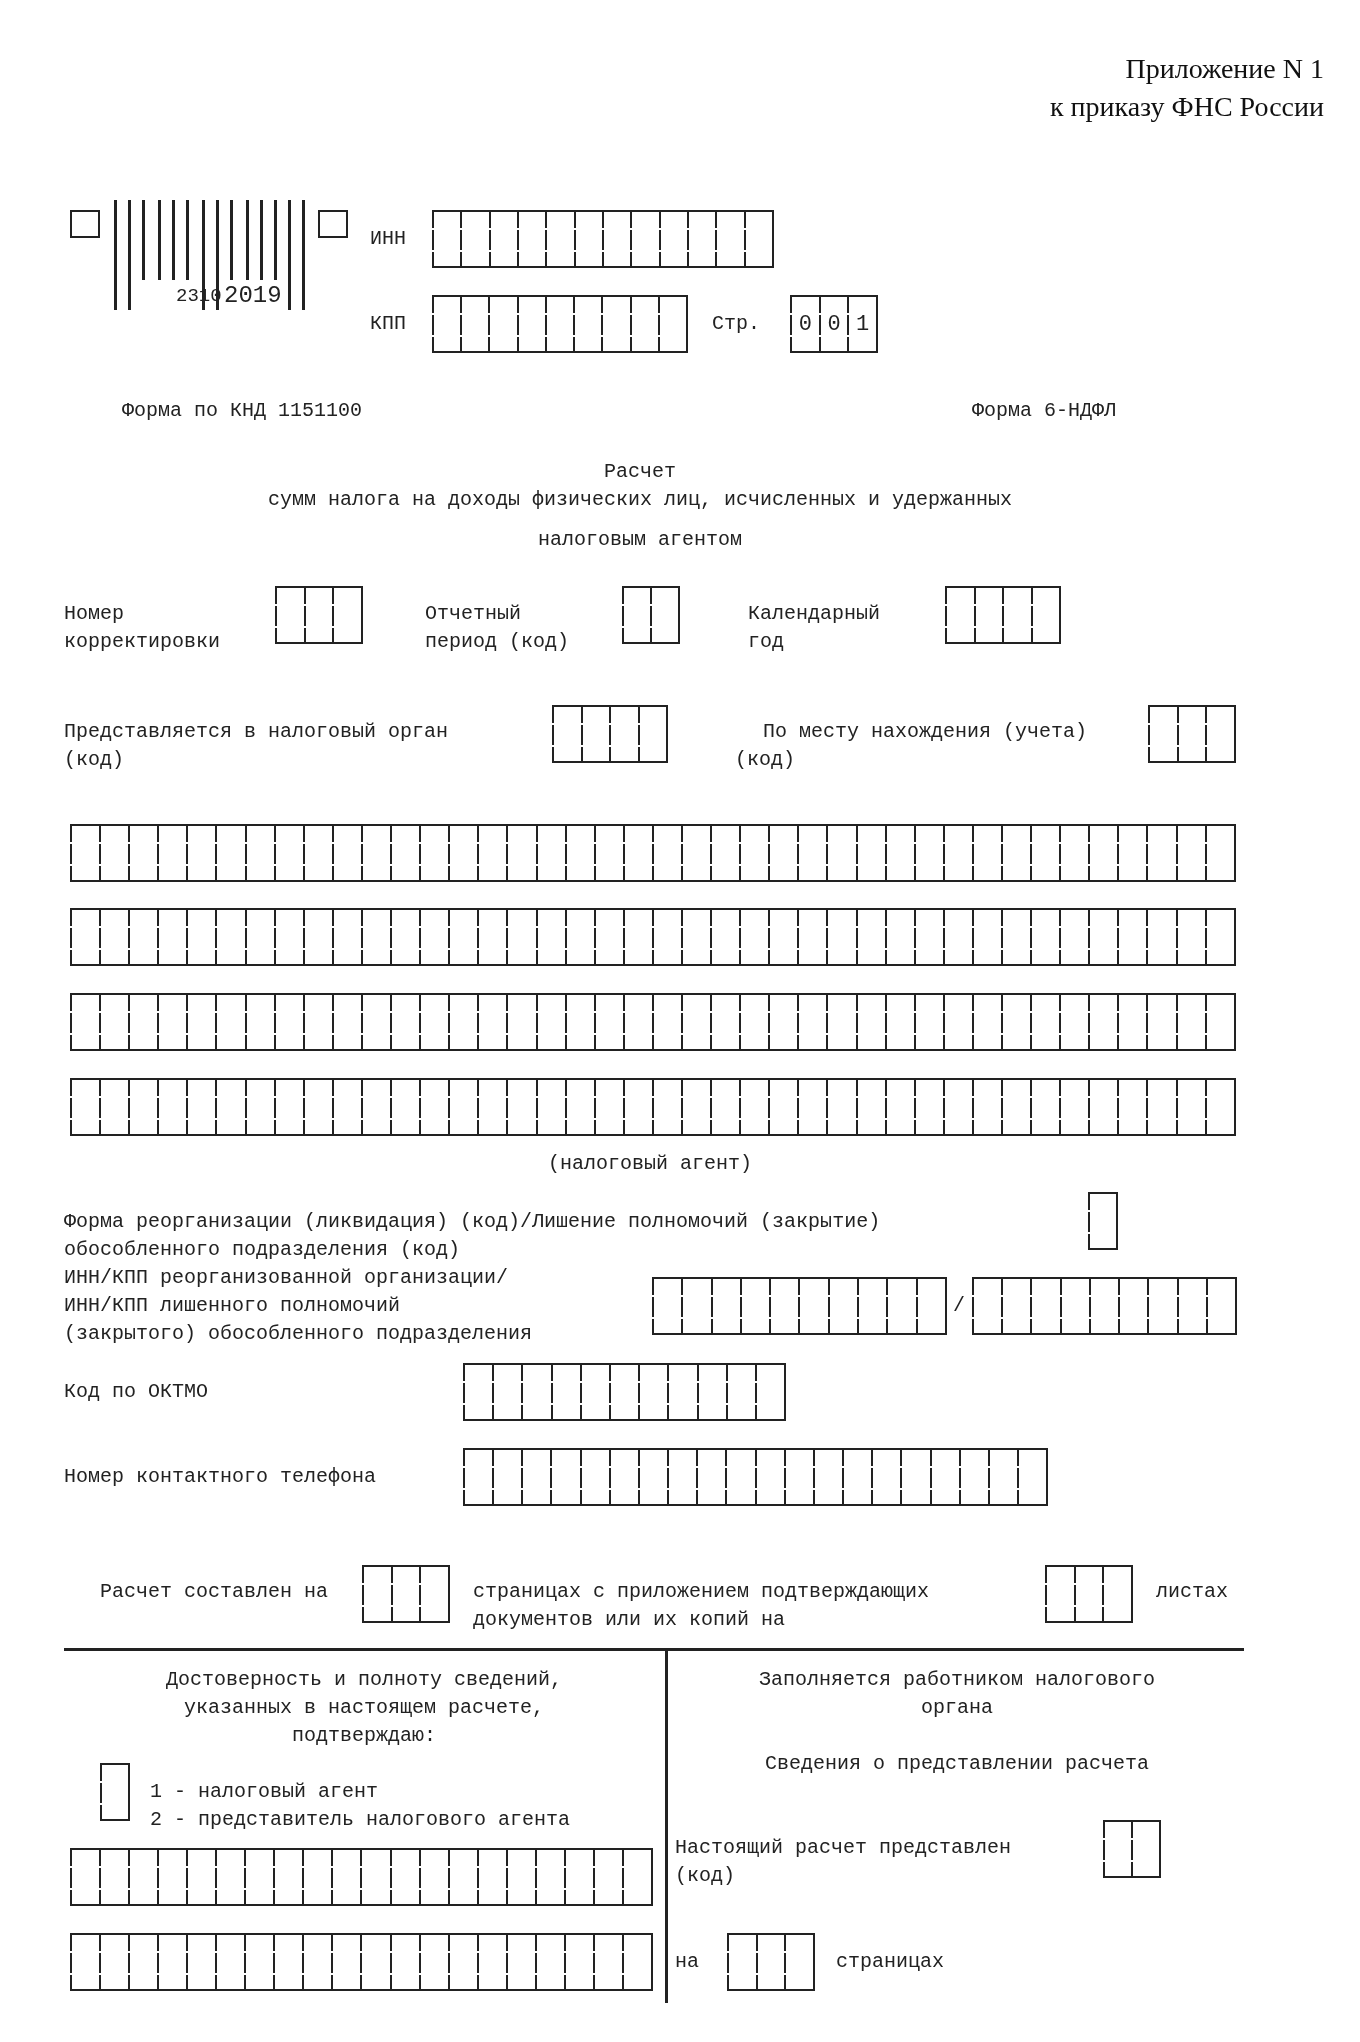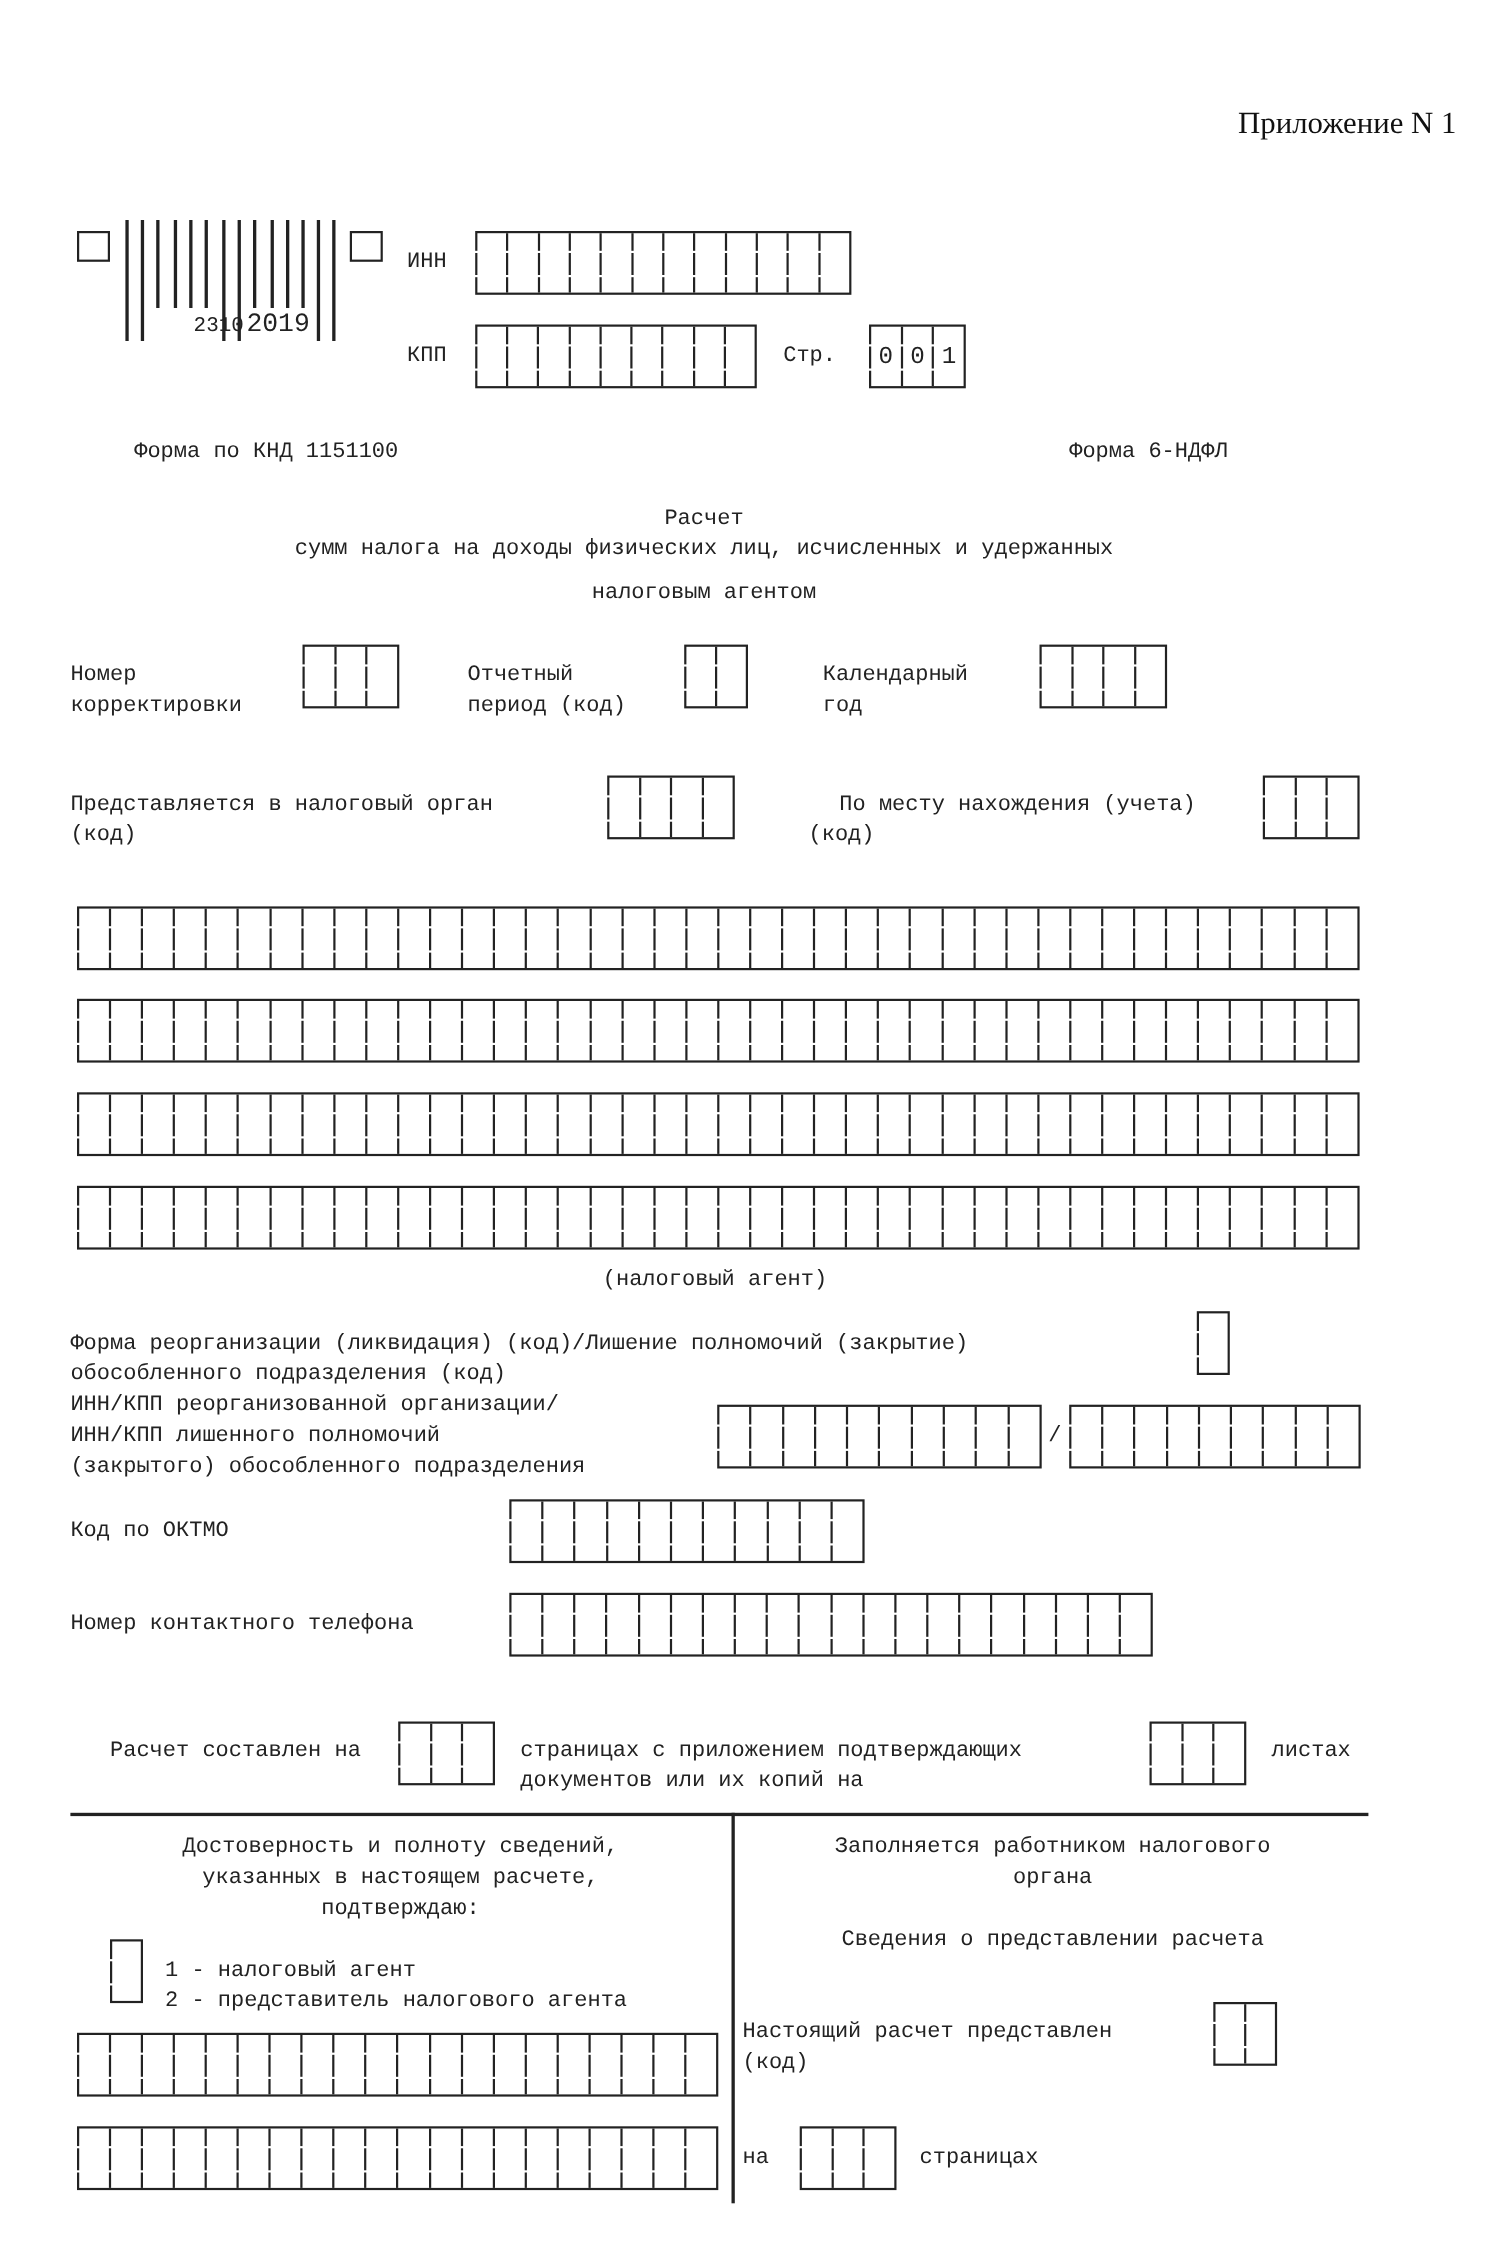--- a/index.html
+++ b/index.html
@@ -1,39 +1,40 @@
 <!DOCTYPE html>
 <html><head>
 <meta charset="utf-8">
 <style>
   html, body { margin:0; padding:0; background:#fff; }
   body { width:1360px; height:2042px; position:relative; overflow:hidden; color:#222;
          font-family:"Liberation Mono","DejaVu Sans Mono",monospace; font-size:20px; }
   .abs { position:absolute; }
   .serif { font-family:"Liberation Serif","DejaVu Serif",serif; }
   .header-note { right:36px; top:50px; text-align:right; font-size:28px; line-height:38px; color:#111; }
-  .header-note div { white-space:nowrap;margin-top:44px; }
+  .header-note div { white-space:nowrap; }
   .header-note .ln3 { font-family:"Liberation Sans","DejaVu Sans",sans-serif; font-size:26px; }
   .cells { position:absolute; display:flex; border:2.5px solid #222; box-sizing:border-box; background:#fff; }
   .cell { flex:1; border-right:2.5px solid #222; box-sizing:border-box; display:flex; align-items:center; justify-content:center; font-size:22px; position:relative; }
   .cell:last-child { border-right:none; }
   .cell::before, .cell::after { content:""; position:absolute; left:-3px; width:4px; height:2px; background:#fff; }
   .cell::before { top:30%; } .cell::after { top:70%; }
   .sq { position:absolute; border:2.5px solid #222; box-sizing:border-box; }
   .bar { position:absolute; width:3px; background:#222; }
   .txt { position:absolute; white-space:pre; line-height:28px; }
   .center { text-align:center; }
   .hline { position:absolute; height:2.5px; background:#222; }
   .vline { position:absolute; width:2.5px; background:#222; }
 </style>
 </head>
 <body>
 
 <div class="abs header-note serif">
   <div>Приложение N 1</div>
+  <div>к приказу ФНС России</div>
 </div>
 
 <div class="sq" style="left:70px;top:210px;width:30px;height:28px;"></div>
 <div class="sq" style="left:318px;top:210px;width:30px;height:28px;"></div>
 <div>
   <div class="bar" style="left:114px;top:200px;height:110px;"></div>
   <div class="bar" style="left:128px;top:200px;height:110px;"></div>
   <div class="bar" style="left:142px;top:200px;height:80px;"></div>
   <div class="bar" style="left:158px;top:200px;height:80px;"></div>
   <div class="bar" style="left:172px;top:200px;height:80px;"></div>

